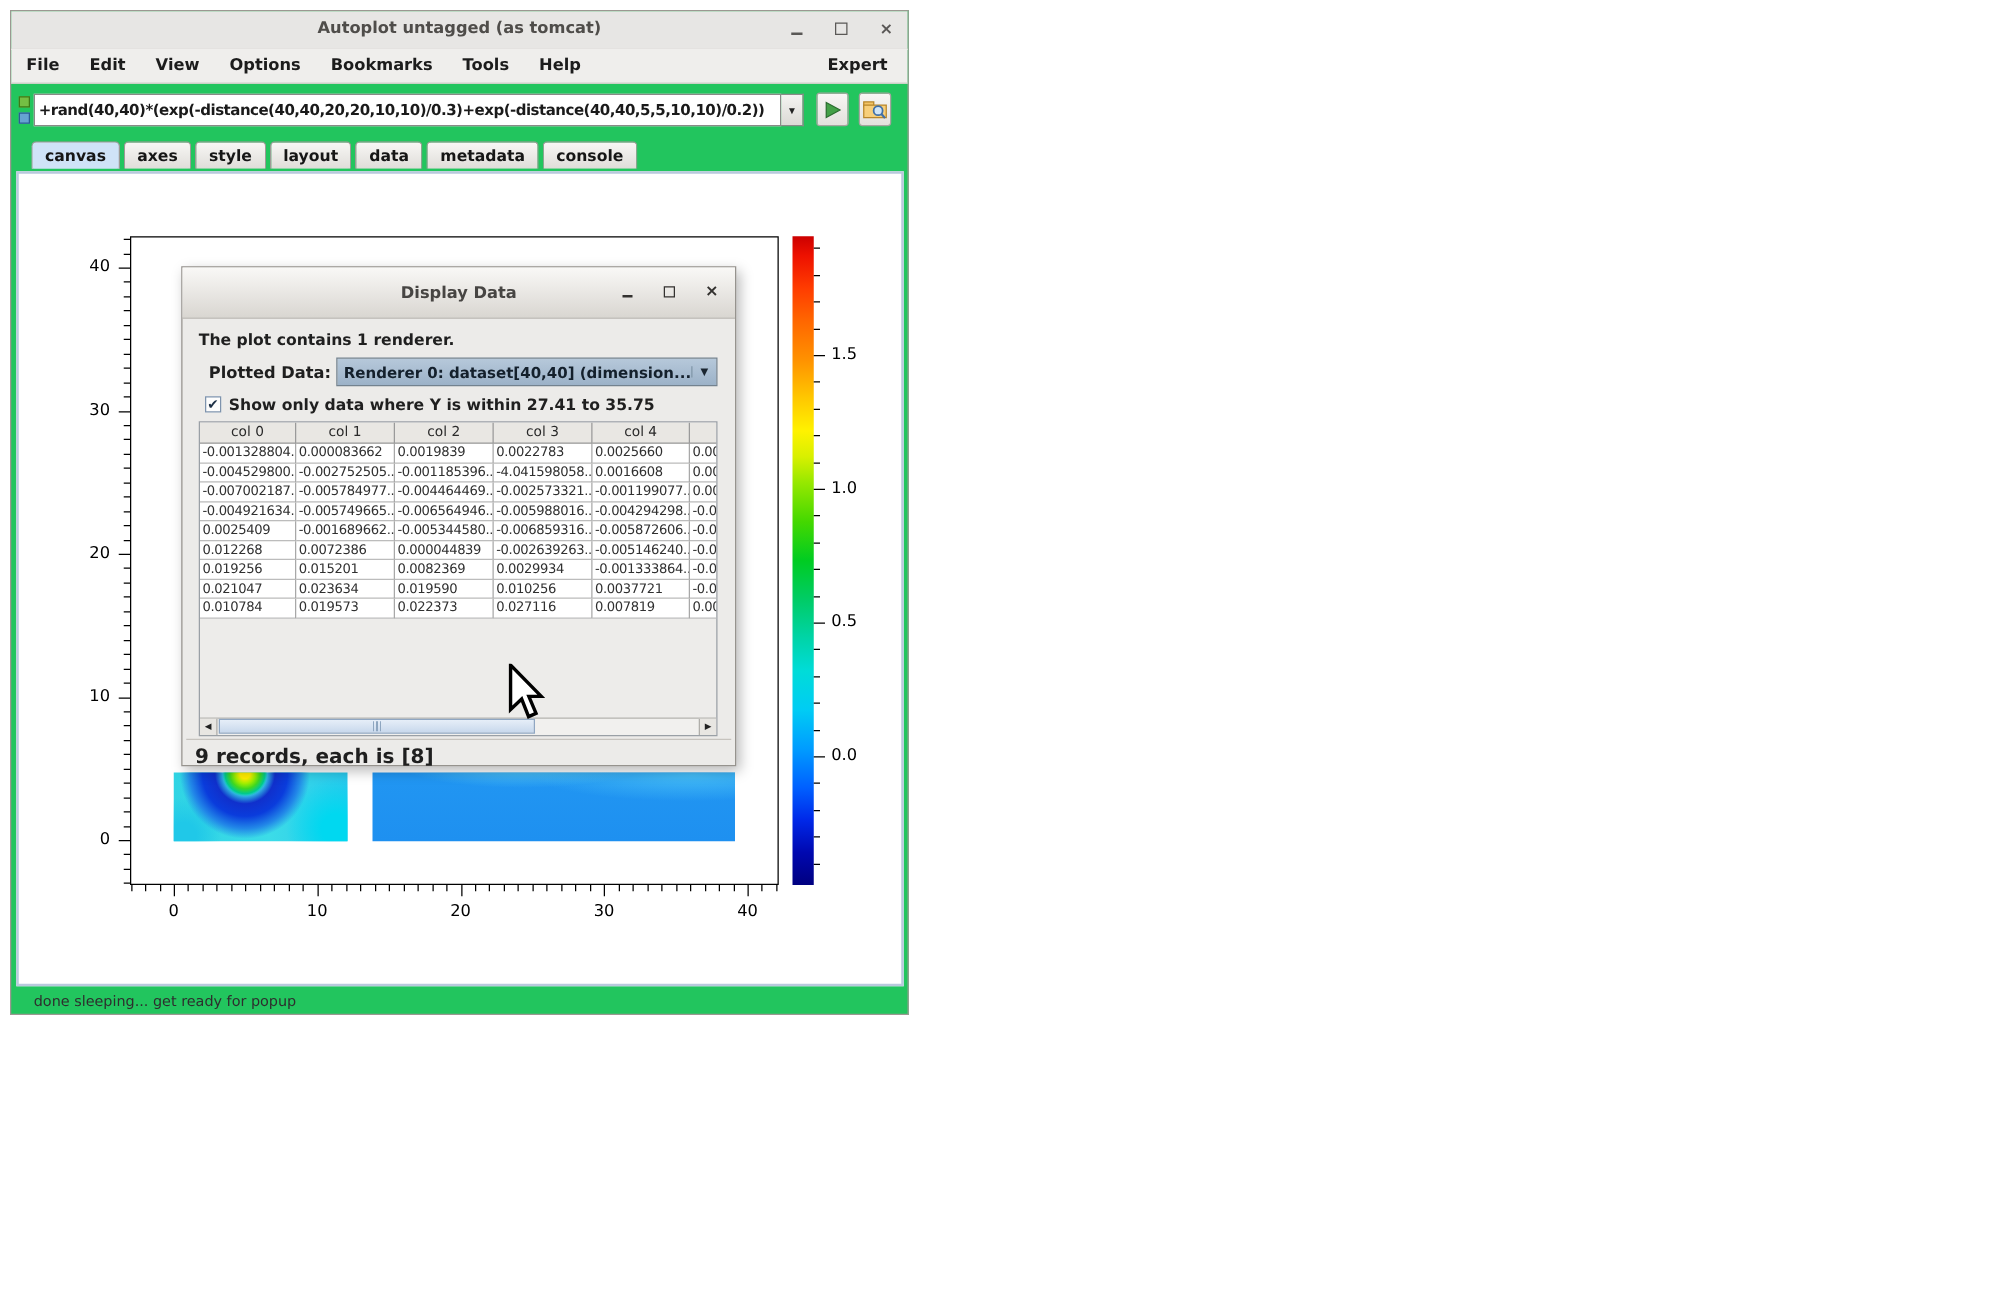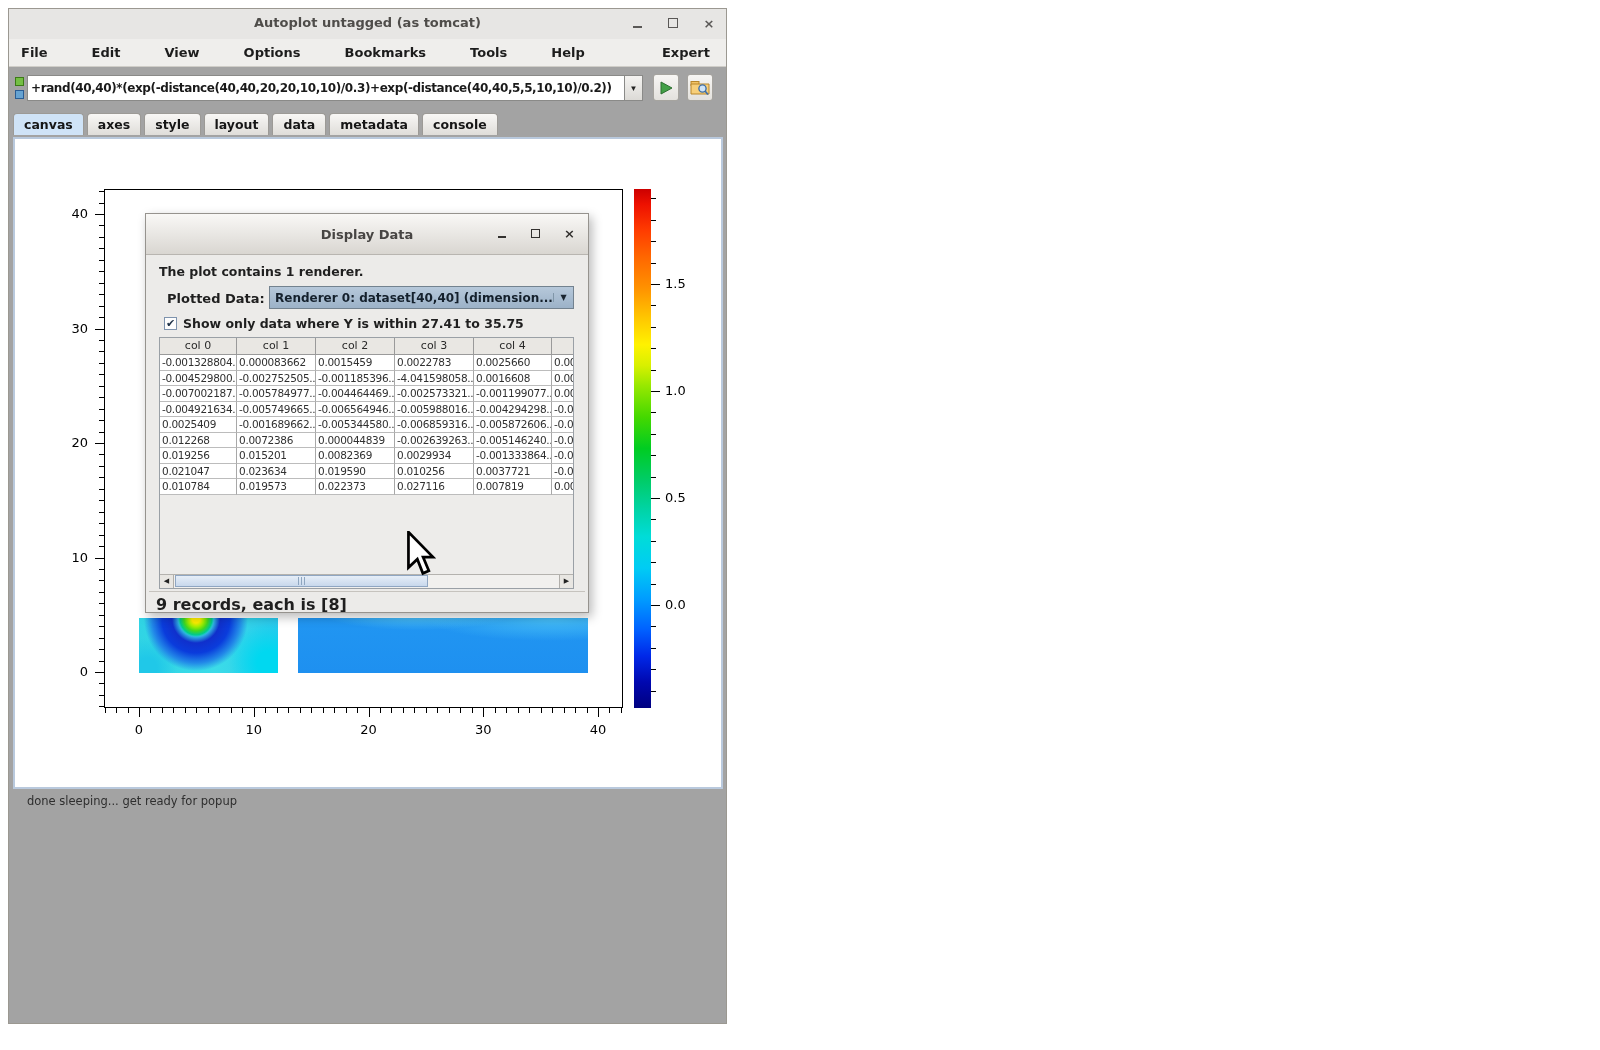--- a/index.html
+++ b/index.html
@@ -1,50 +1,50 @@
 <!DOCTYPE html>
 <html><head>
 <meta charset="utf-8">
 <style>
   html,body{margin:0;padding:0;}
   body{width:1600px;height:1050px;background:#ffffff;position:relative;overflow:hidden;
        font-family:"DejaVu Sans","Liberation Sans",sans-serif;}
   
-  .window{position:absolute;left:8px;top:8px;width:719px;height:1016px;background:#a3a3a3;
+  .window{position:absolute;left:8px;top:8px;width:719px;height:804px;background:#22c55e;
           border:1px solid #9b9891;box-sizing:border-box;}
   .titlebar{position:absolute;left:0;top:0;width:100%;height:30px;background:#e7e6e4;
             border-bottom:1px solid #c9c7c2;}
   .title{position:absolute;left:0;right:0;top:6px;text-align:center;font-size:13px;font-weight:600;color:#4f4d4a;}
   .winbtns{position:absolute;right:10px;top:7px;display:flex;gap:22px;align-items:center;}
   .wbtn{width:14px;height:14px;display:flex;align-items:center;justify-content:center;color:#5a5856;
         font-size:13px;font-weight:600;cursor:default;}
   .minbar{width:9px;height:2px;background:#5a5856;margin-top:7px;}
   .maxsq{width:8px;height:8px;border:1.6px solid #5a5856;}
   .menubar{position:absolute;left:0;top:30px;width:100%;height:27px;background:#efeeec;
            border-bottom:1px solid #cfcdc8;display:flex;align-items:center;}
-  .menus{display:flex;align-items:center;height:100%;gap:20px;}
+  .menus{display:flex;align-items:center;height:100%;}
   .menu-item{padding:0 12px;font-size:13px;font-weight:600;color:#1c1c1c;line-height:27px;}
   .menu-item.expert{position:absolute;right:4px;top:0;}
   
   .uribar{position:absolute;left:0;top:57px;width:100%;height:45px;}
   .sq{position:absolute;width:9px;height:9px;box-sizing:border-box;}
   .sq.green{left:6px;top:11px;background:#74bf44;border:1.5px solid #3c7a17;}
   .sq.blue{left:6px;top:24px;background:#66a3d2;border:1.5px solid #2a5d94;}
   .urifield{position:absolute;left:18px;top:9px;width:598px;height:26px;box-sizing:border-box;
             border:1px solid #8a8a88;background:#ffffff;font-family:"DejaVu Sans","Liberation Sans",sans-serif;
             font-size:12px;font-weight:600;letter-spacing:-0.4px;color:#1a1a1a;padding:0 3px;}
   .dd{position:absolute;left:616px;top:9px;width:18px;height:26px;box-sizing:border-box;
       border:1px solid #8a8a88;border-left:none;background:linear-gradient(#f4f3f1,#dcdad6);
       font-size:8px;color:#222;padding:0;text-align:center;}
   .toolbtn{position:absolute;top:8px;width:26px;height:27px;box-sizing:border-box;border:1px solid #a6a49f;
            border-radius:3px;background:linear-gradient(#f7f6f4,#e3e1dd);display:flex;align-items:center;justify-content:center;padding:0;}
   .toolbtn.play{left:644px;}
   .toolbtn.browse{left:678px;}
   
-  .tabbar{position:absolute;left:0;top:104px;width:100%;height:24px;padding-left:4px;box-sizing:border-box;}
+  .tabbar{position:absolute;left:0;top:104px;width:100%;height:24px;padding-left:16px;box-sizing:border-box;}
   .tab{display:inline-block;padding:3px 10px 3px 10px;margin-right:3px;background:linear-gradient(#f8f7f5,#dfddd9);
        border:1px solid #9c9a96;border-bottom:none;border-radius:4px 4px 0 0;font-size:12.5px;font-weight:700;color:#161616;}
   .tab.selected{background:#cfe3f7;}
   
   .canvasPanel{position:absolute;left:4px;top:128px;width:710px;height:652px;background:#ffffff;
                border:2px solid #b9c9dd;box-sizing:border-box;}
   .plot{position:absolute;left:-2px;top:-2px;width:710px;height:652px;}
   .plot-frame{position:absolute;left:91px;top:52px;width:519px;height:519px;border:1px solid #000;box-sizing:border-box;}
   .tick{position:absolute;background:#000;}
   .axlabel{position:absolute;font-size:13px;color:#000;}
@@ -327,21 +327,21 @@
             <div class="th" style="width: 79px;">col 1</div>
             <div class="th" style="width: 79px;">col 2</div>
             <div class="th" style="width: 79px;">col 3</div>
             <div class="th" style="width: 78px;">col 4</div>
             <div class="th" style="width: 24px;"></div>
           </div>
         <div>
             <div class="trow">
               <div class="td" style="width: 77px;">-0.001328804...</div>
               <div class="td" style="width: 79px;">0.000083662</div>
-              <div class="td" style="width: 79px;">0.0015459</div>
+              <div class="td" style="width: 79px;">0.0019839</div>
               <div class="td" style="width: 79px;">0.0022783</div>
               <div class="td" style="width: 78px;">0.0025660</div>
               <div class="td" style="width: 24px;">0.00</div>
             </div>
             <div class="trow">
               <div class="td" style="width: 77px;">-0.004529800...</div>
               <div class="td" style="width: 79px;">-0.002752505...</div>
               <div class="td" style="width: 79px;">-0.001185396...</div>
               <div class="td" style="width: 79px;">-4.041598058...</div>
               <div class="td" style="width: 78px;">0.0016608</div>

